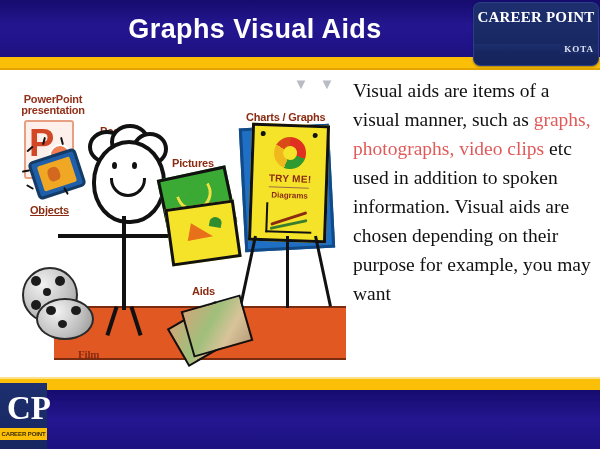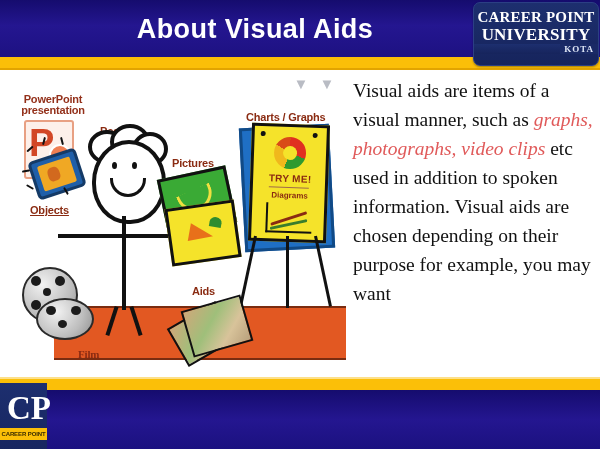--- a/index.html
+++ b/index.html
@@ -239,21 +239,21 @@
   .map-a{left:172px;top:228px;width:58px;height:44px;transform:rotate(-16deg);}
   .map-b{left:160px;top:238px;width:52px;height:40px;transform:rotate(-30deg);}
 
   
   .text-block{
     position:absolute;left:353px;top:76px;width:240px;
     font-family:"Liberation Serif", serif;
     font-size:19.5px;line-height:29px;color:#111111;
     text-align:left;
   }
-  .hl{color:#e05a5a;font-style:italic;}
+  .hl{color:#e05a5a;}
 
   
   .footer-yellow{
     position:absolute;left:0;top:379px;width:600px;height:11px;
     background:#fbbf08;
   }
   .footer-yellow-hi{
     position:absolute;left:0;top:377px;width:600px;height:2px;
     background:#fde08a;
   }
@@ -279,28 +279,27 @@
     font-size:6px;font-weight:bold;line-height:12px;letter-spacing:-0.1px;
   }
 </style>
 </head>
 <body>
 
 <div class="slide">
 
   <div class="header-bar">
     <div class="header-grad"></div>
-    <div class="slide-title">About Visual Aids</div>
+    <div class="slide-title">Graphs Visual Aids</div>
   </div>
   <div class="header-yellow"></div>
   <div class="header-yellow-lo"></div>
 
   <div class="logo-box">
     <div class="logo-l1">CAREER POINT</div>
-    <div class="logo-l2">UNIVERSITY</div>
     <div class="logo-rule"></div>
     <div class="logo-l3"><span>KOTA</span></div>
   </div>
 
   <div class="body-area"></div>
 
   <div class="illus">
 
 
     <div class="birds">

